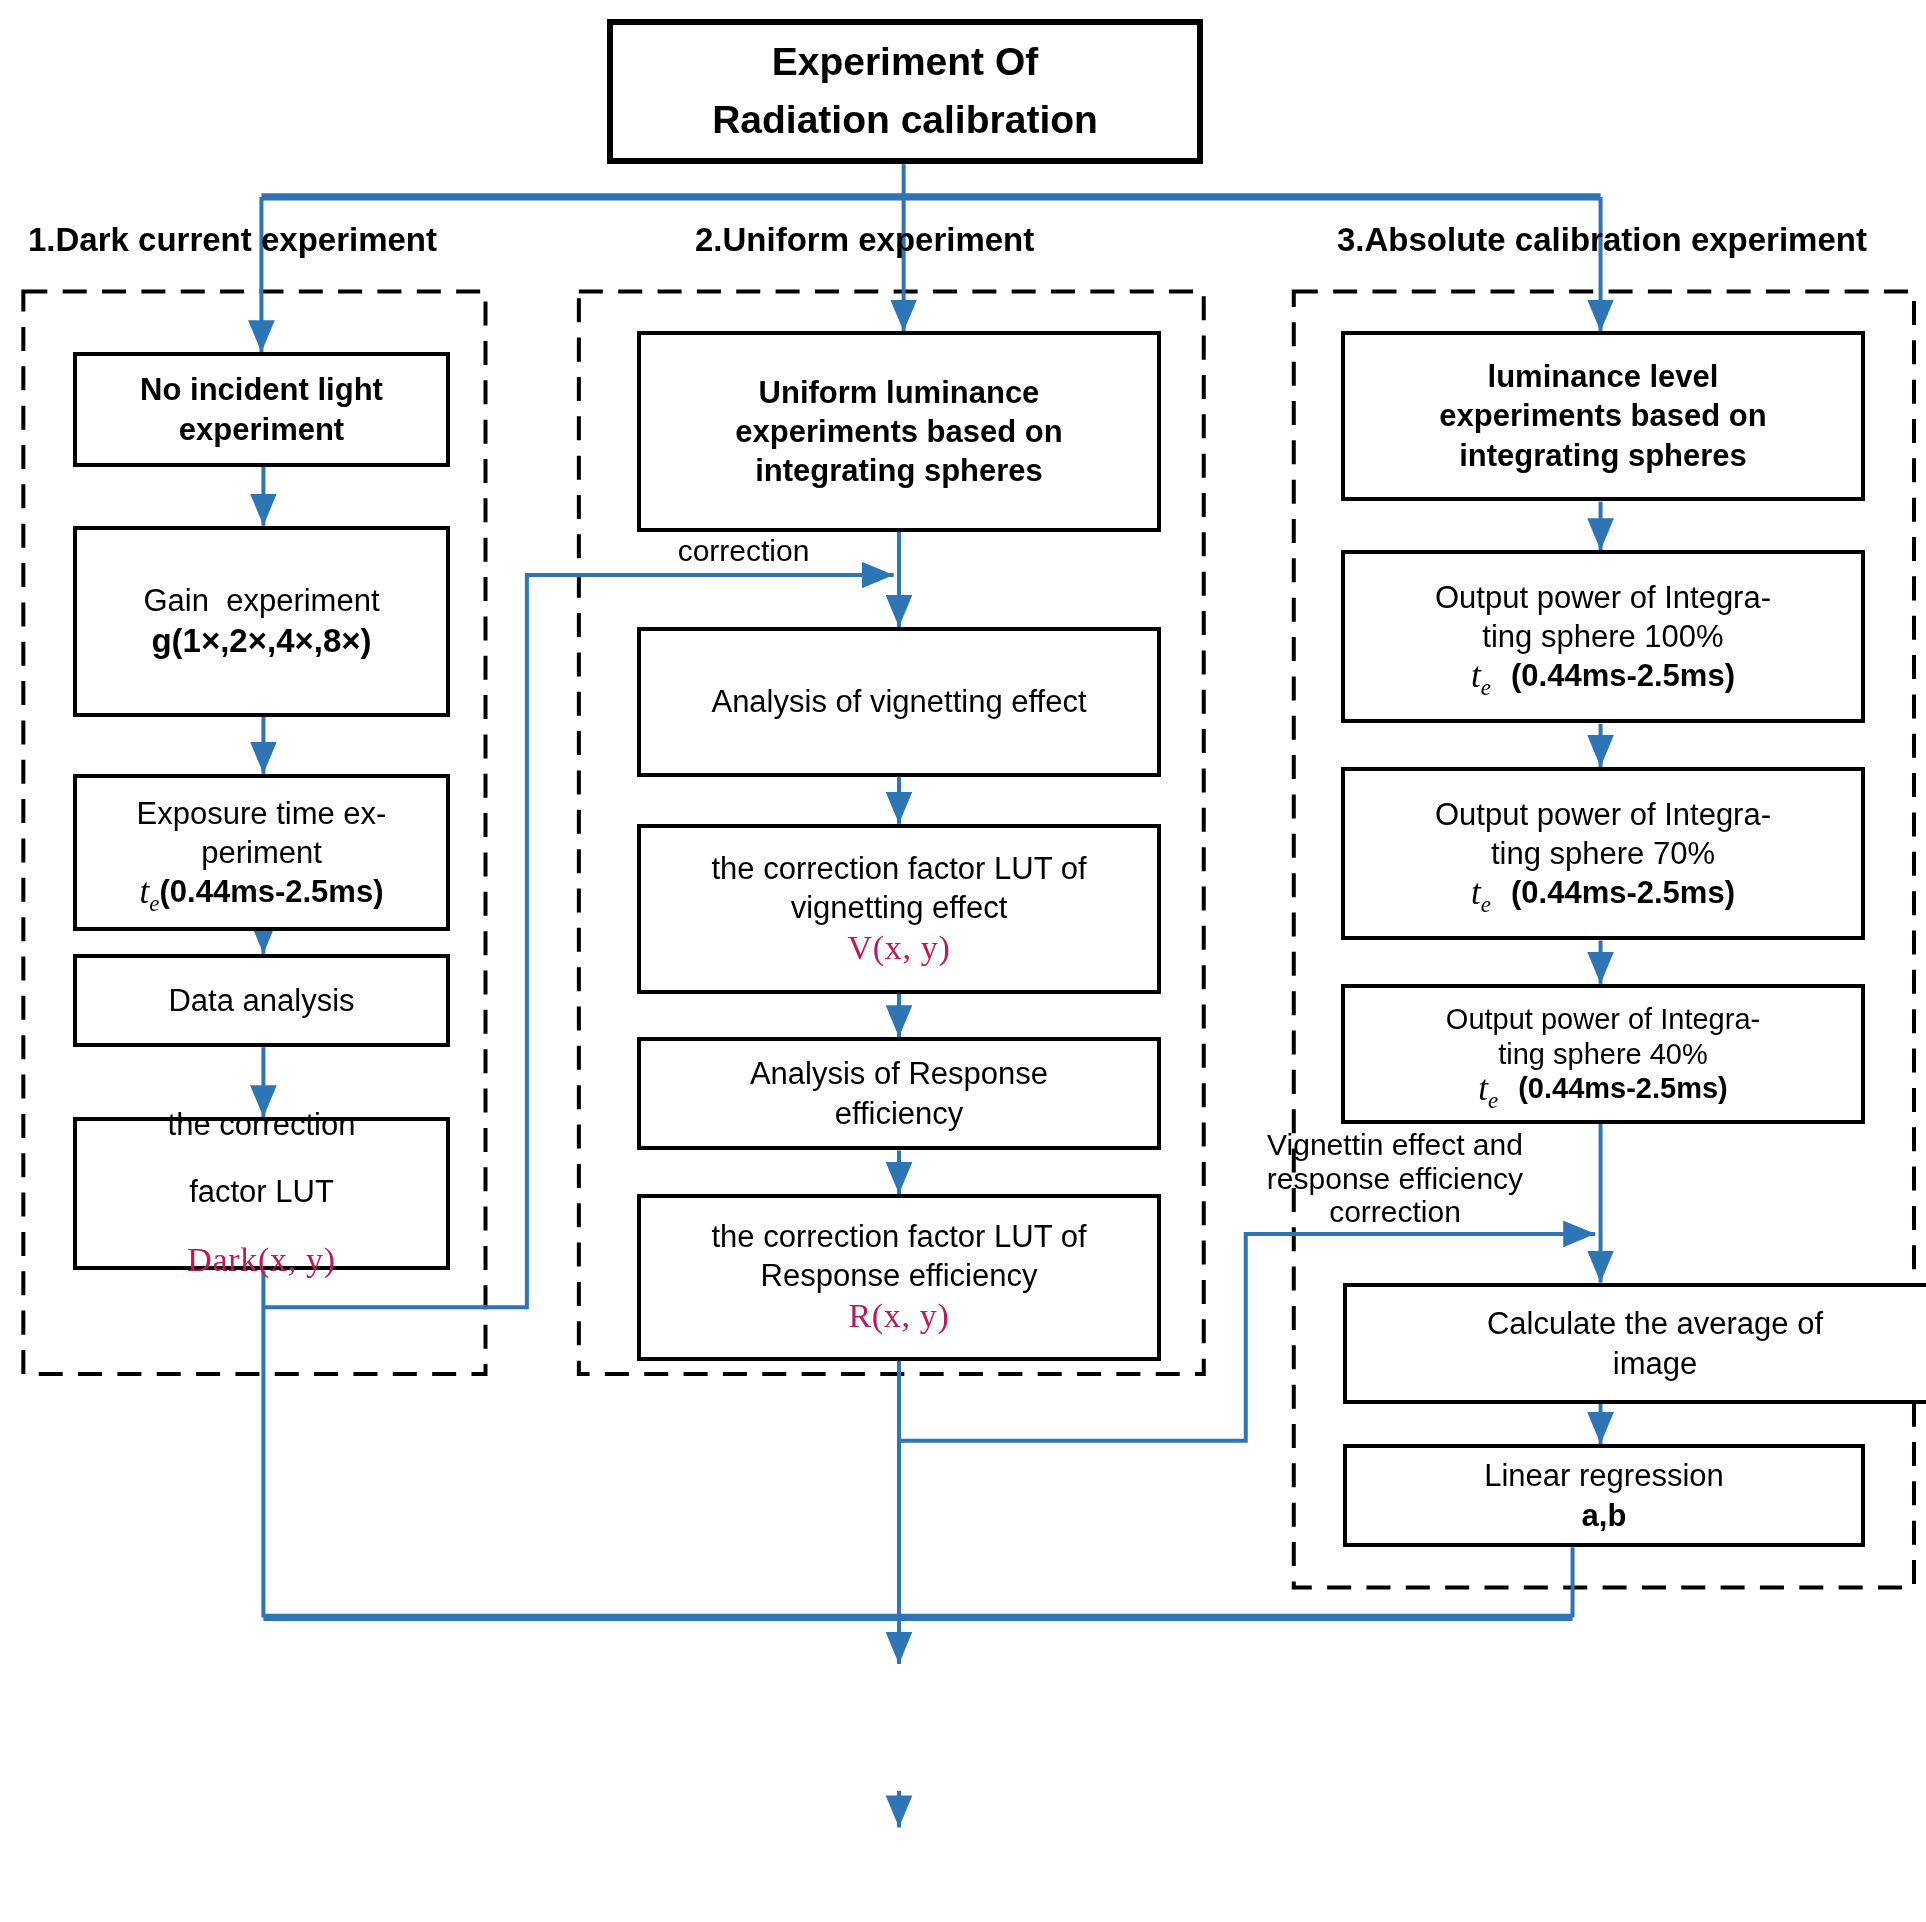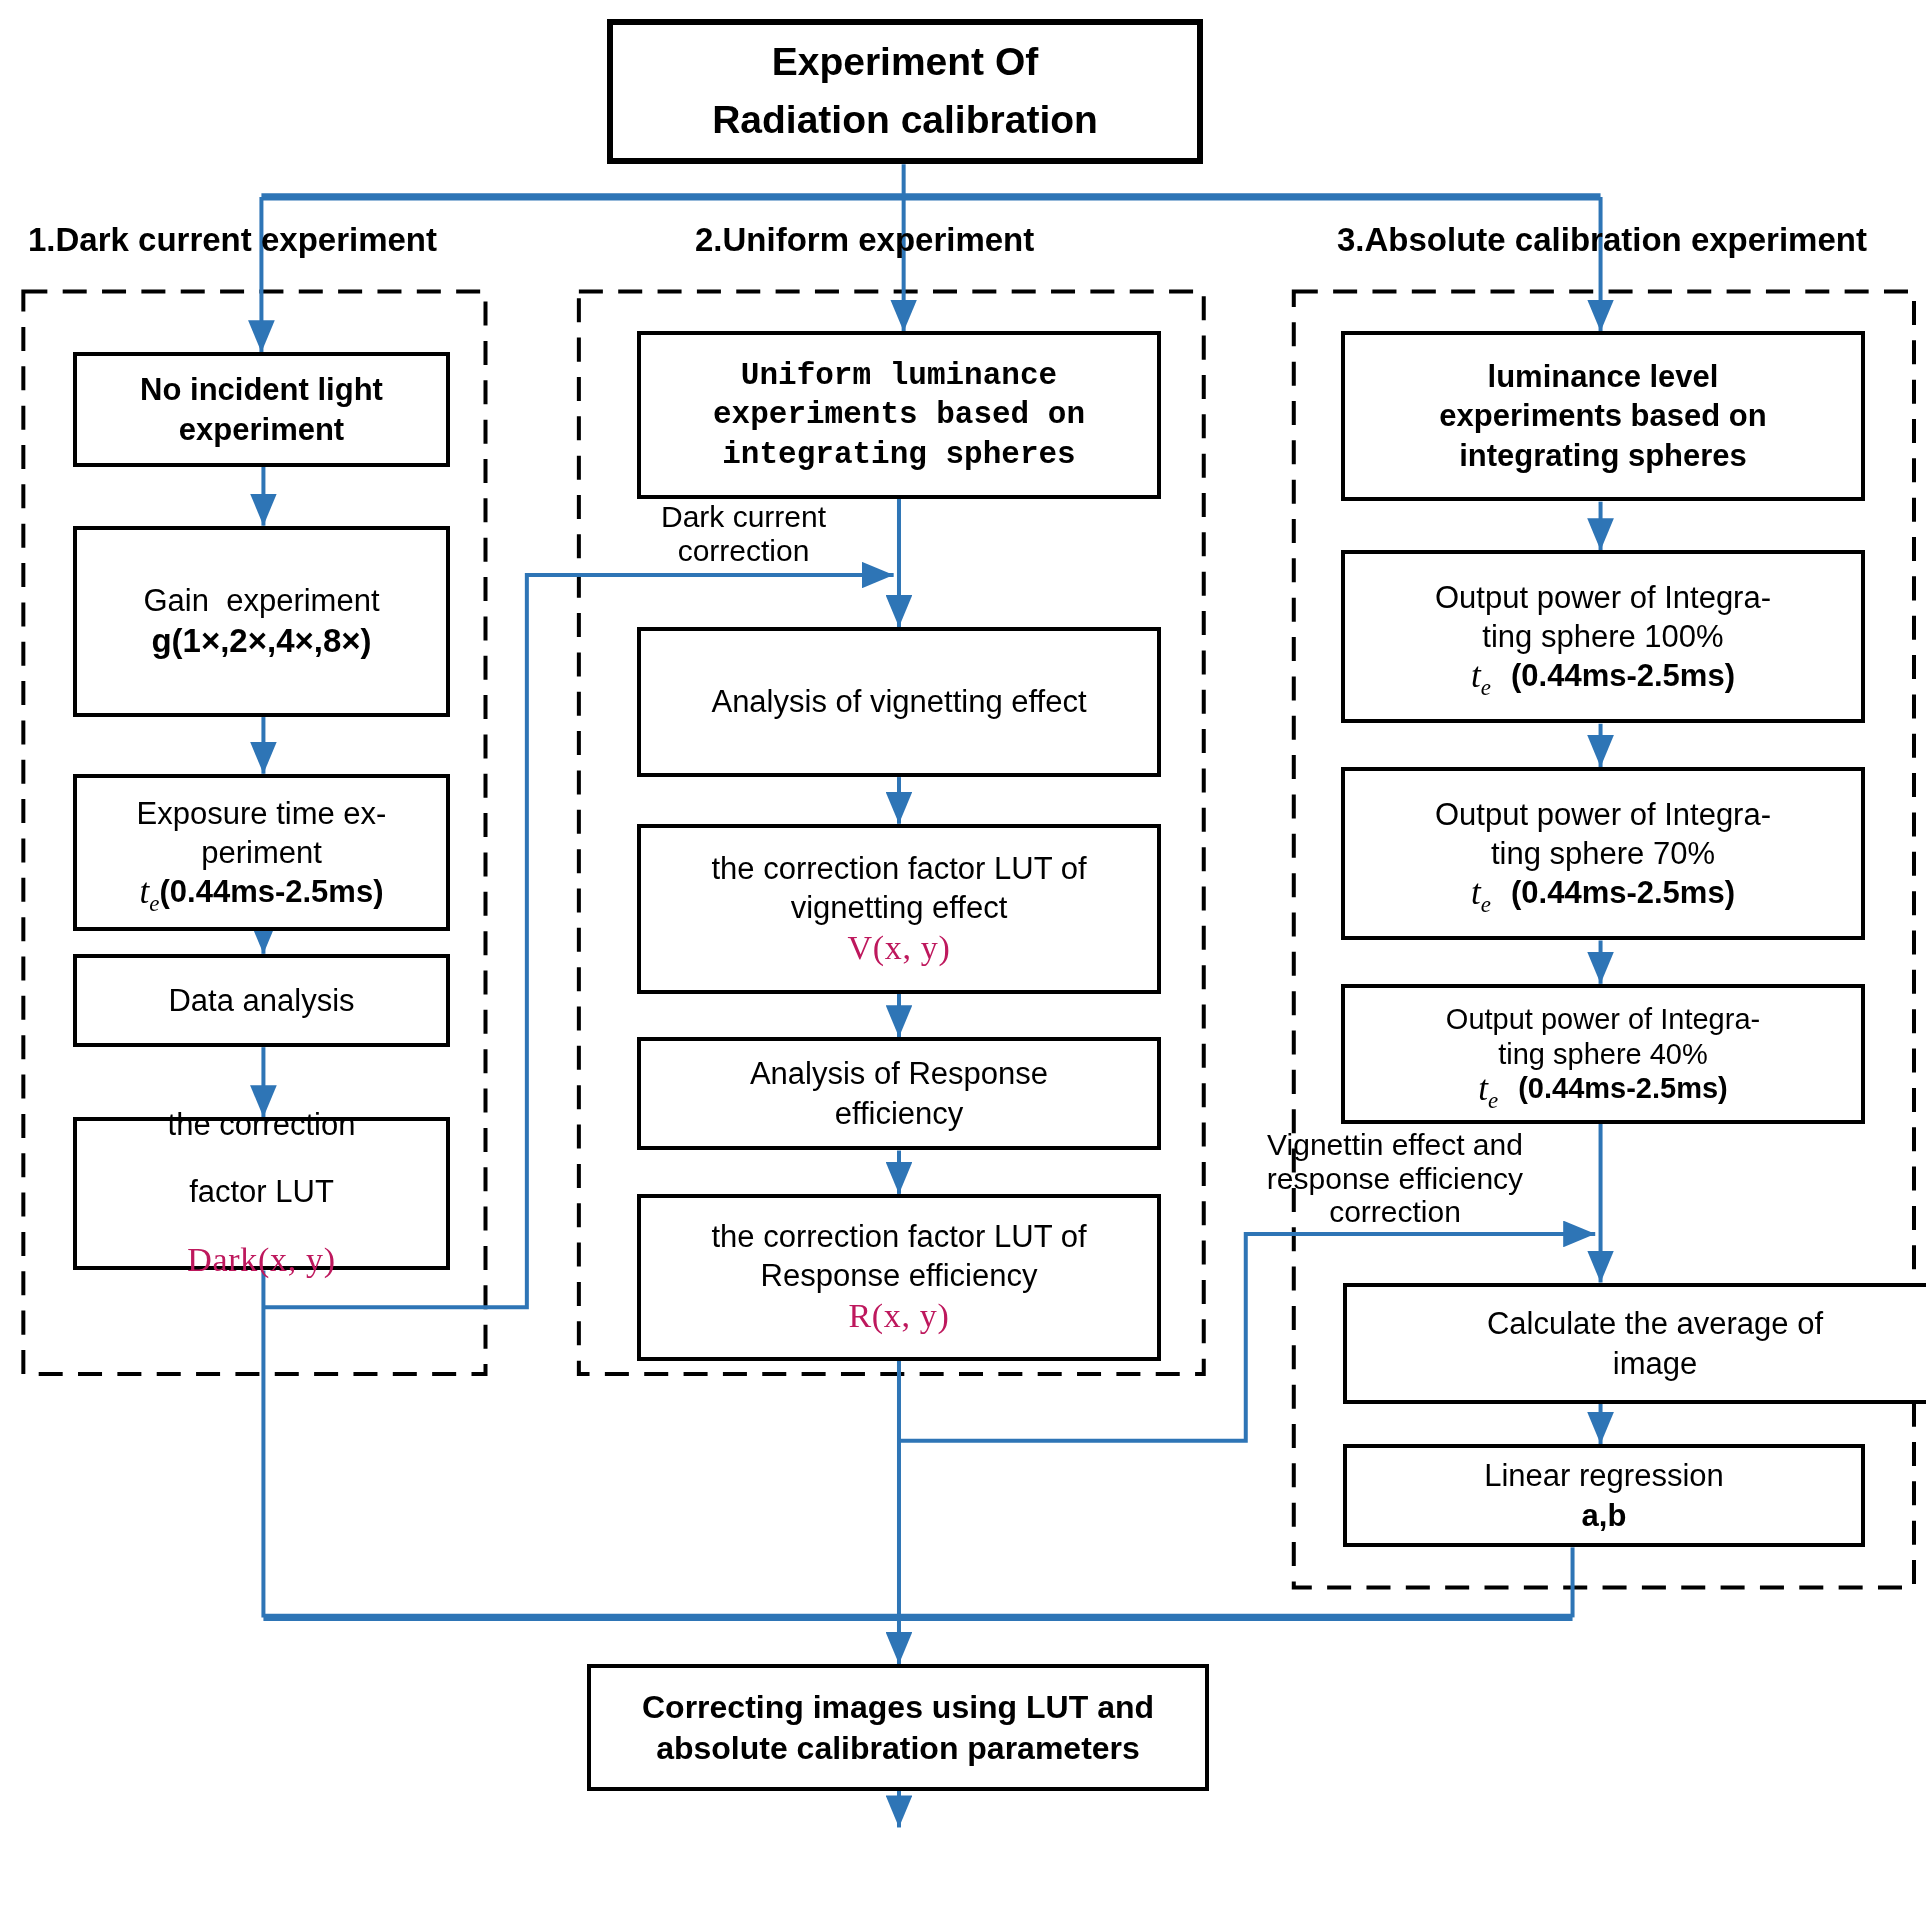--- a/index.html
+++ b/index.html
@@ -105,21 +105,21 @@
     <div>the correction</div>
     <div>factor LUT</div>
     <div class="serif">Dark(x, y)</div>
   </div>
 
   <div class="lbl" style="left:610px;top:500px;width:267px;">
     <div>Dark current</div>
     <div>correction</div>
   </div>
 
-  <div class="node" style="left:637px;top:331px;width:524px;height:168px;font-family:Liberation Mono, monospace;">
+  <div class="node" style="left:637px;top:331px;width:524px;height:201px;">
     <div class="bold">Uniform luminance</div>
     <div class="bold">experiments based on</div>
     <div class="bold">integrating spheres</div>
   </div>
 
   <div class="node" style="left:637px;top:627px;width:524px;height:150px;">
     <div>Analysis of vignetting effect</div>
   </div>
 
   <div class="node" style="left:637px;top:824px;width:524px;height:170px;">
@@ -181,20 +181,16 @@
   <div class="node" style="left:1343px;top:1283px;width:624px;height:121px;">
     <div>Calculate the average of</div>
     <div>image</div>
   </div>
 
   <div class="node" style="left:1343px;top:1444px;width:522px;height:103px;">
     <div>Linear regression</div>
     <div class="bold">a,b</div>
   </div>
 
-  <div class="node" style="left:587px;top:1664px;width:622px;height:127px;font-size:32px;">
-    <div class="bold">Correcting images using LUT and</div>
-    <div class="bold">absolute calibration parameters</div>
-  </div>
 
 
 </div>
 
 
 </body></html>

